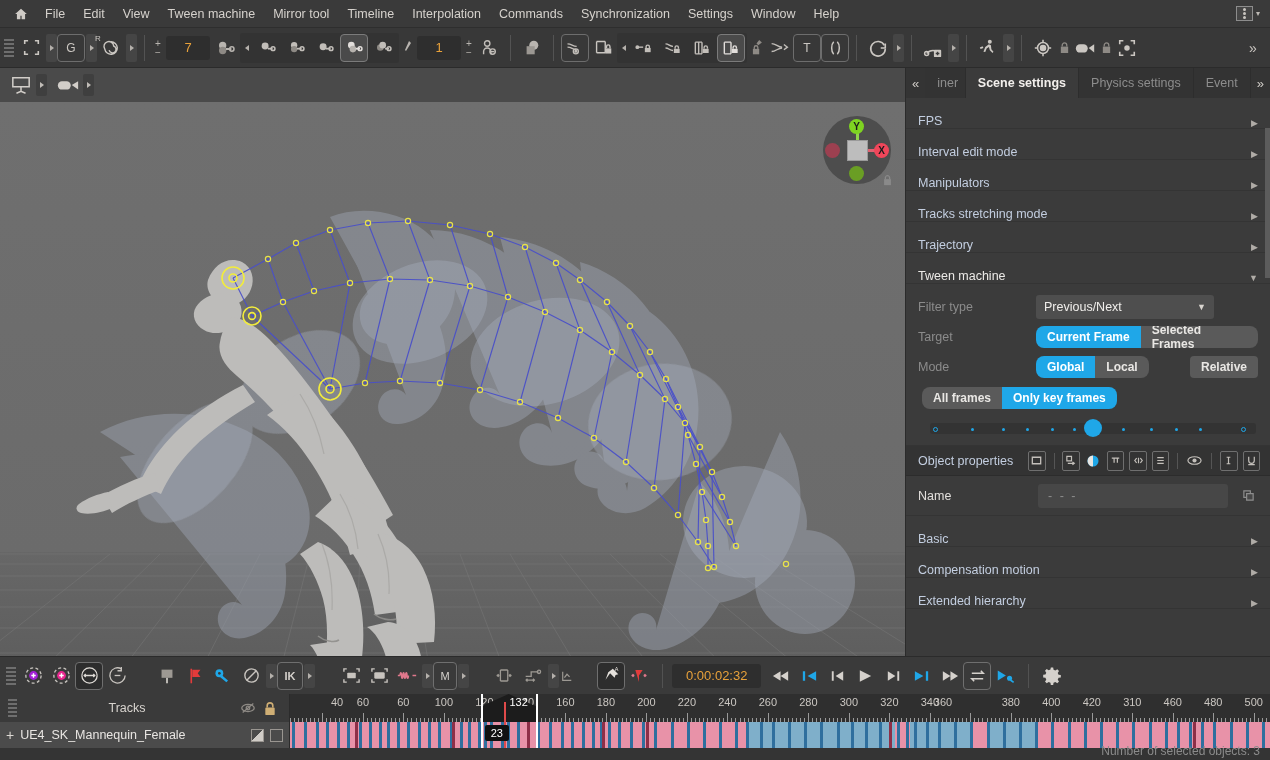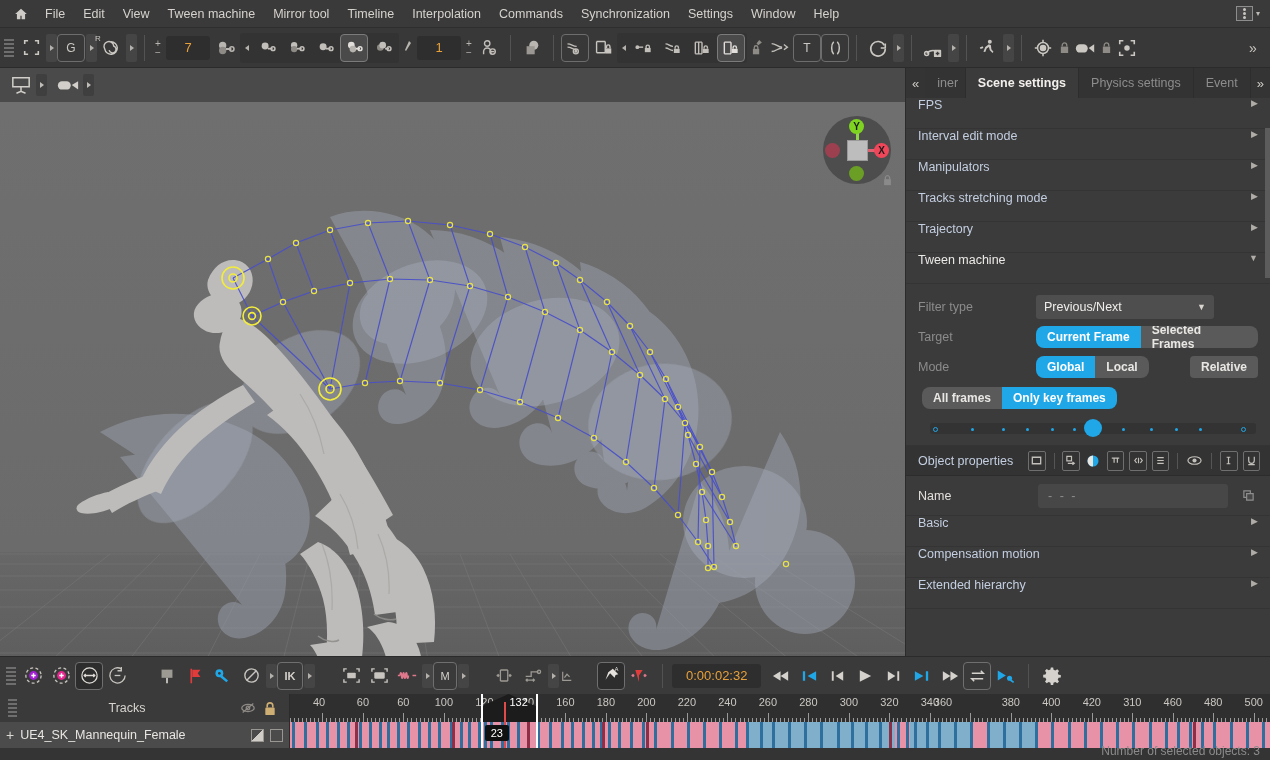--- a/index.html
+++ b/index.html
@@ -90,21 +90,21 @@
   .rp-tabs { height:30px; background:#333; display:flex; align-items:stretch;
     flex:0 0 30px; font-size:12.5px; overflow:hidden; }
   .rp-chev { width:26px; display:flex; align-items:center; justify-content:center;
     color:#cfcbc6; background:#343434; font-size:13px; }
   .rp-tab { display:flex; align-items:center; padding:0 12px; color:#8d8d8d;
     white-space:nowrap; border-right:1px solid #2d2d2d; }
   .rp-tab.active { background:#3b3b3b; color:#f2efec; font-weight:bold; }
   .rp-tab.clipped { max-width:50px; overflow:hidden; }
   .rp-scroll { flex:1; overflow:hidden; position:relative; }
 
-  .sect { height:31px; display:flex; align-items:flex-start; justify-content:space-between;
+  .sect { height:31px; display:flex; align-items:flex-end; justify-content:space-between;
     padding:0 12px; border-bottom:1px solid #343434; background:#3b3b3b;
     font-size:12.5px; color:#c3cee0; }
   .sect .tri { color:#b0aca7; font-size:9px; }
   .sect.open { color:#eceae7; }
 
   .tw-body { padding:8px 12px 8px 12px; background:#3b3b3b; border-bottom:1px solid #343434;}
   .row { display:flex; align-items:center; height:30px; gap:8px; }
   .row .lbl { width:110px; font-size:12.5px; color:#8b8b8b; }
   .select { flex:1; max-width:178px; height:24px; background:#4e4e4e; border-radius:3px;
     display:flex; align-items:center; justify-content:space-between; padding:0 8px;
@@ -1127,21 +1127,21 @@
             </svg>
           </div>
         <div class="tl-lock">
           <svg class="ic" width="14" height="15" viewBox="0 0 14 16" fill="#cfae74">
               <rect x="2" y="7" width="10" height="8" rx="1"></rect>
               <path d="M4 7V5a3 3 0 0 1 6 0v2" fill="none" stroke="#cfae74" stroke-width="1.6"></path>
             </svg>
           </div>
       </div>
       <div class="ruler" id="ruler">
-          <div class="rnum" style="left: 29px; text-align: right;">40</div>
+          <div class="rnum" style="left: 47px; text-align: right;">40</div>
           <div class="rnum" style="left: 72.8926px;">60</div>
           <div class="rnum" style="left: 113.388px;">60</div>
           <div class="rnum" style="left: 153.884px;">100</div>
           <div class="rnum" style="left: 194.38px;">120</div>
           <div class="rnum" style="left: 234.876px;">140</div>
           <div class="rnum" style="left: 275.372px;">160</div>
           <div class="rnum" style="left: 315.868px;">180</div>
           <div class="rnum" style="left: 356.364px;">200</div>
           <div class="rnum" style="left: 396.86px;">220</div>
           <div class="rnum" style="left: 437.355px;">240</div>

